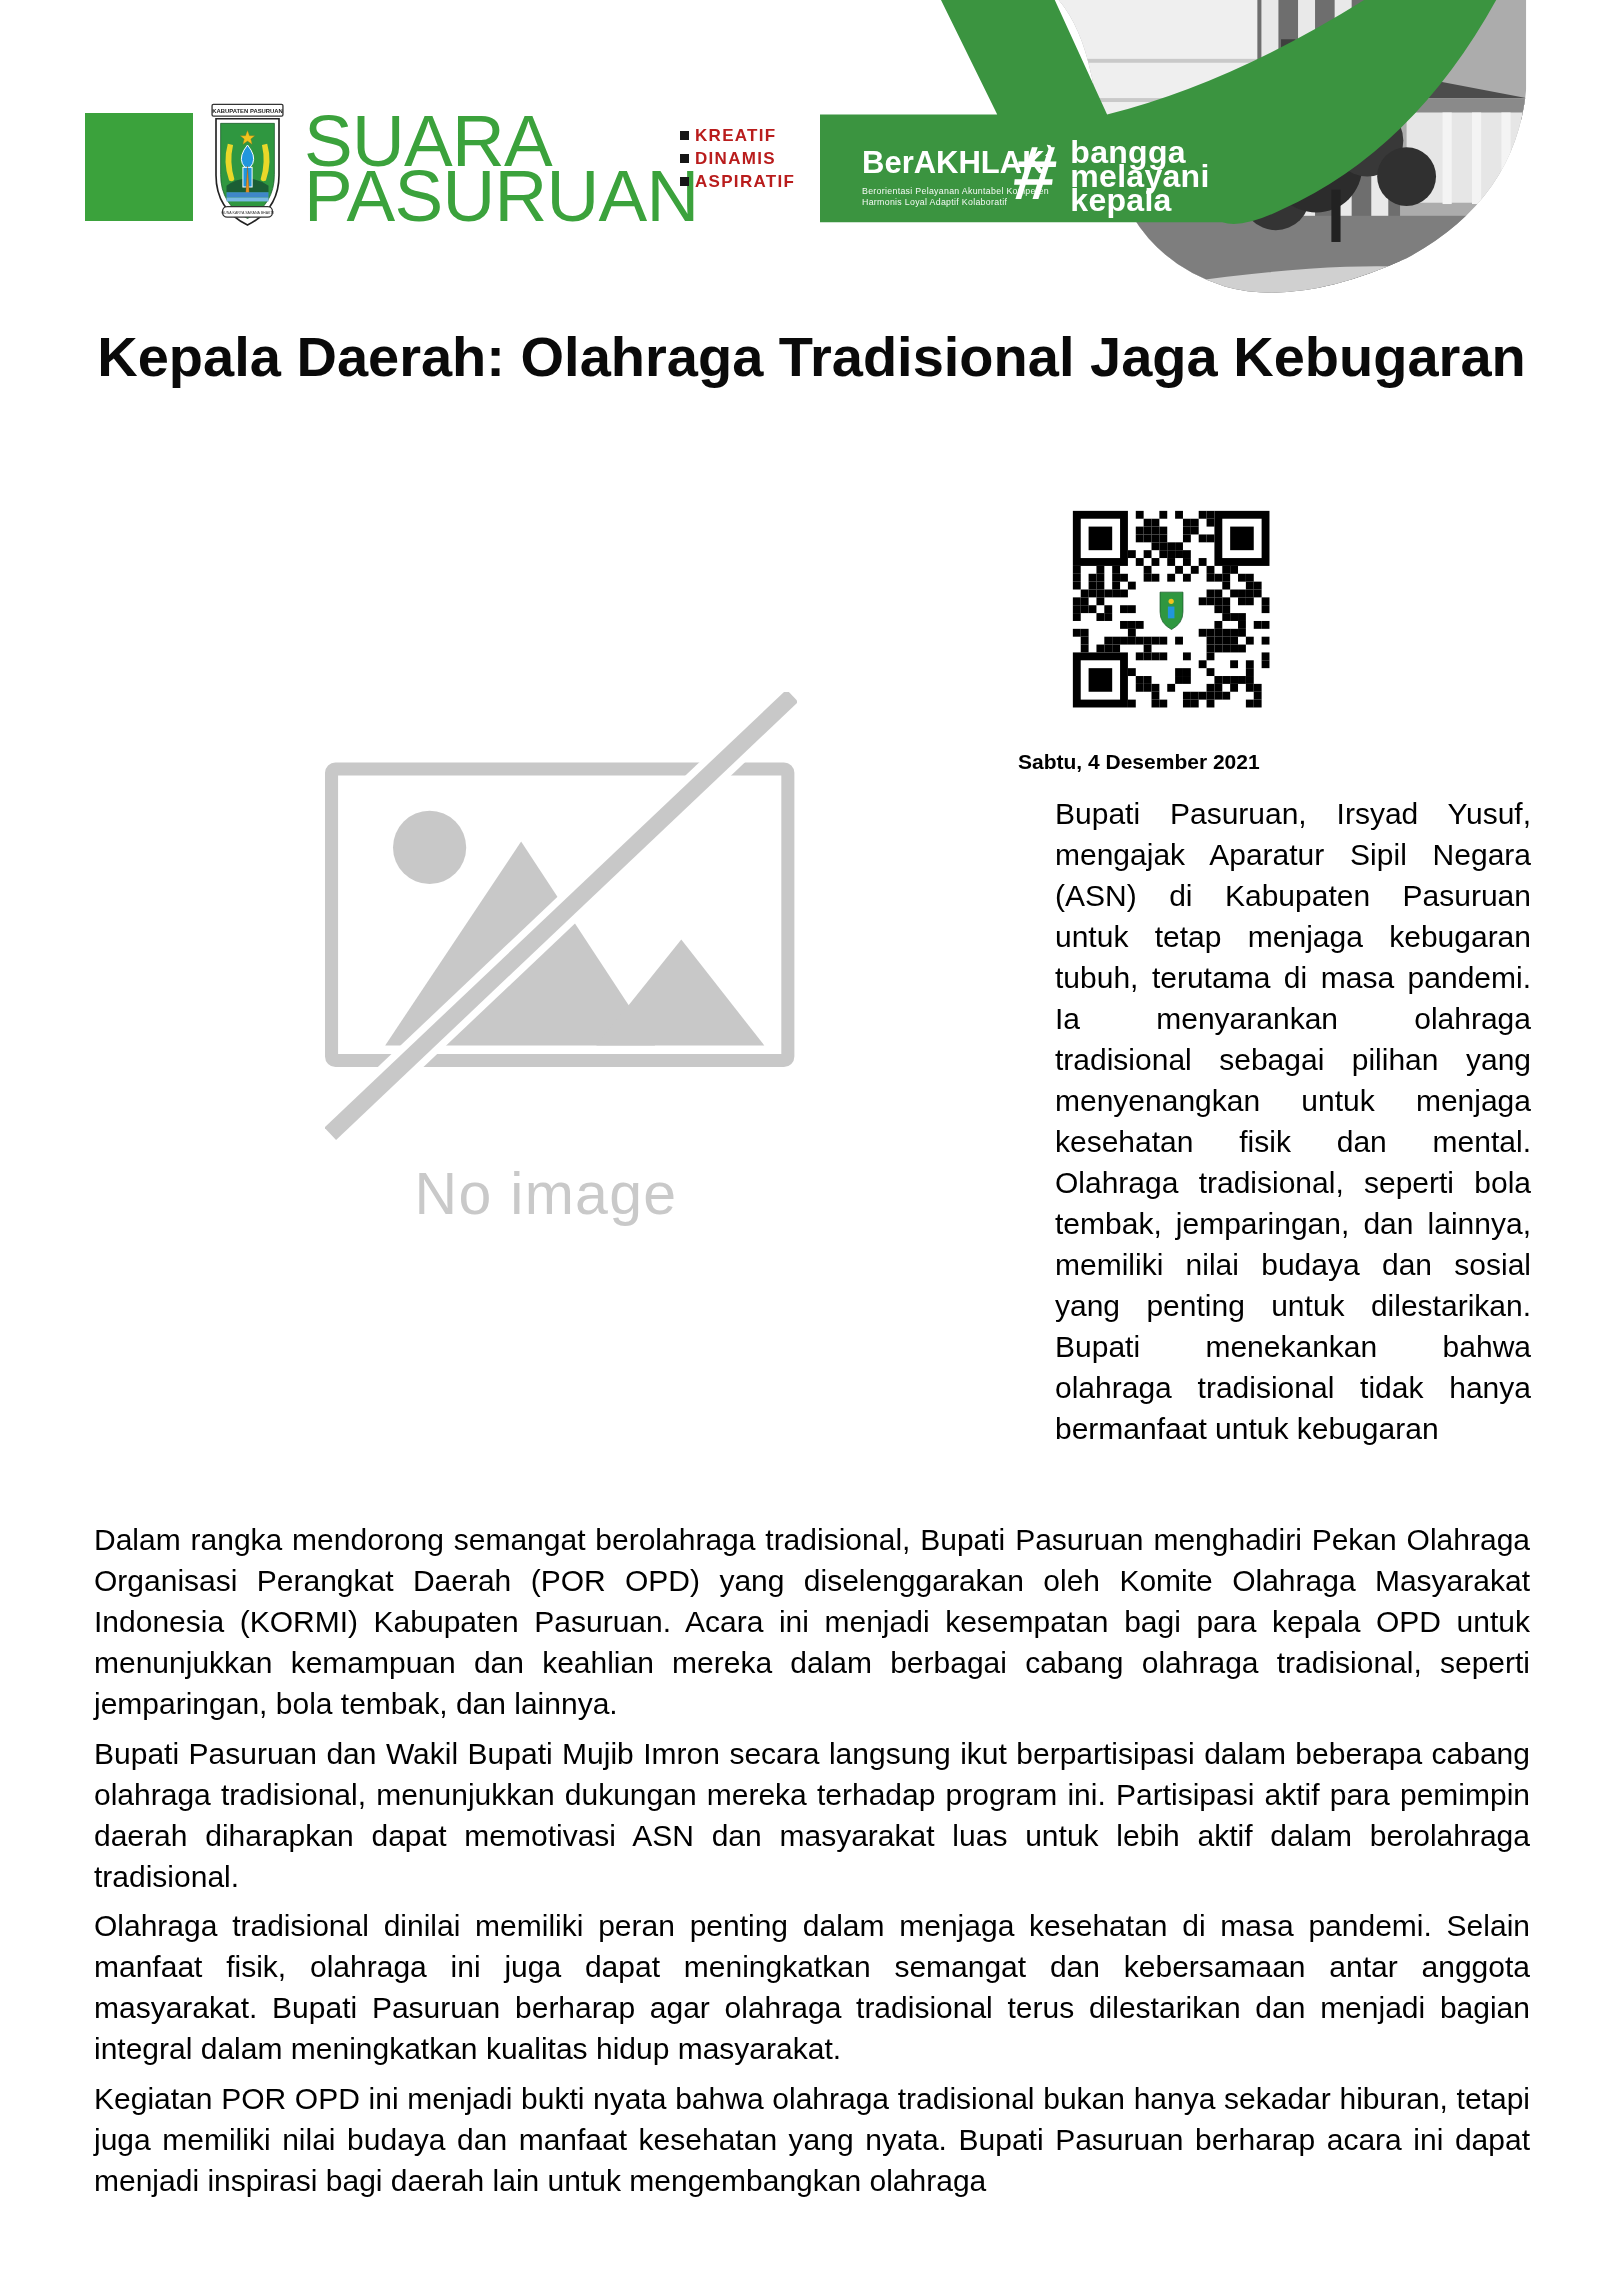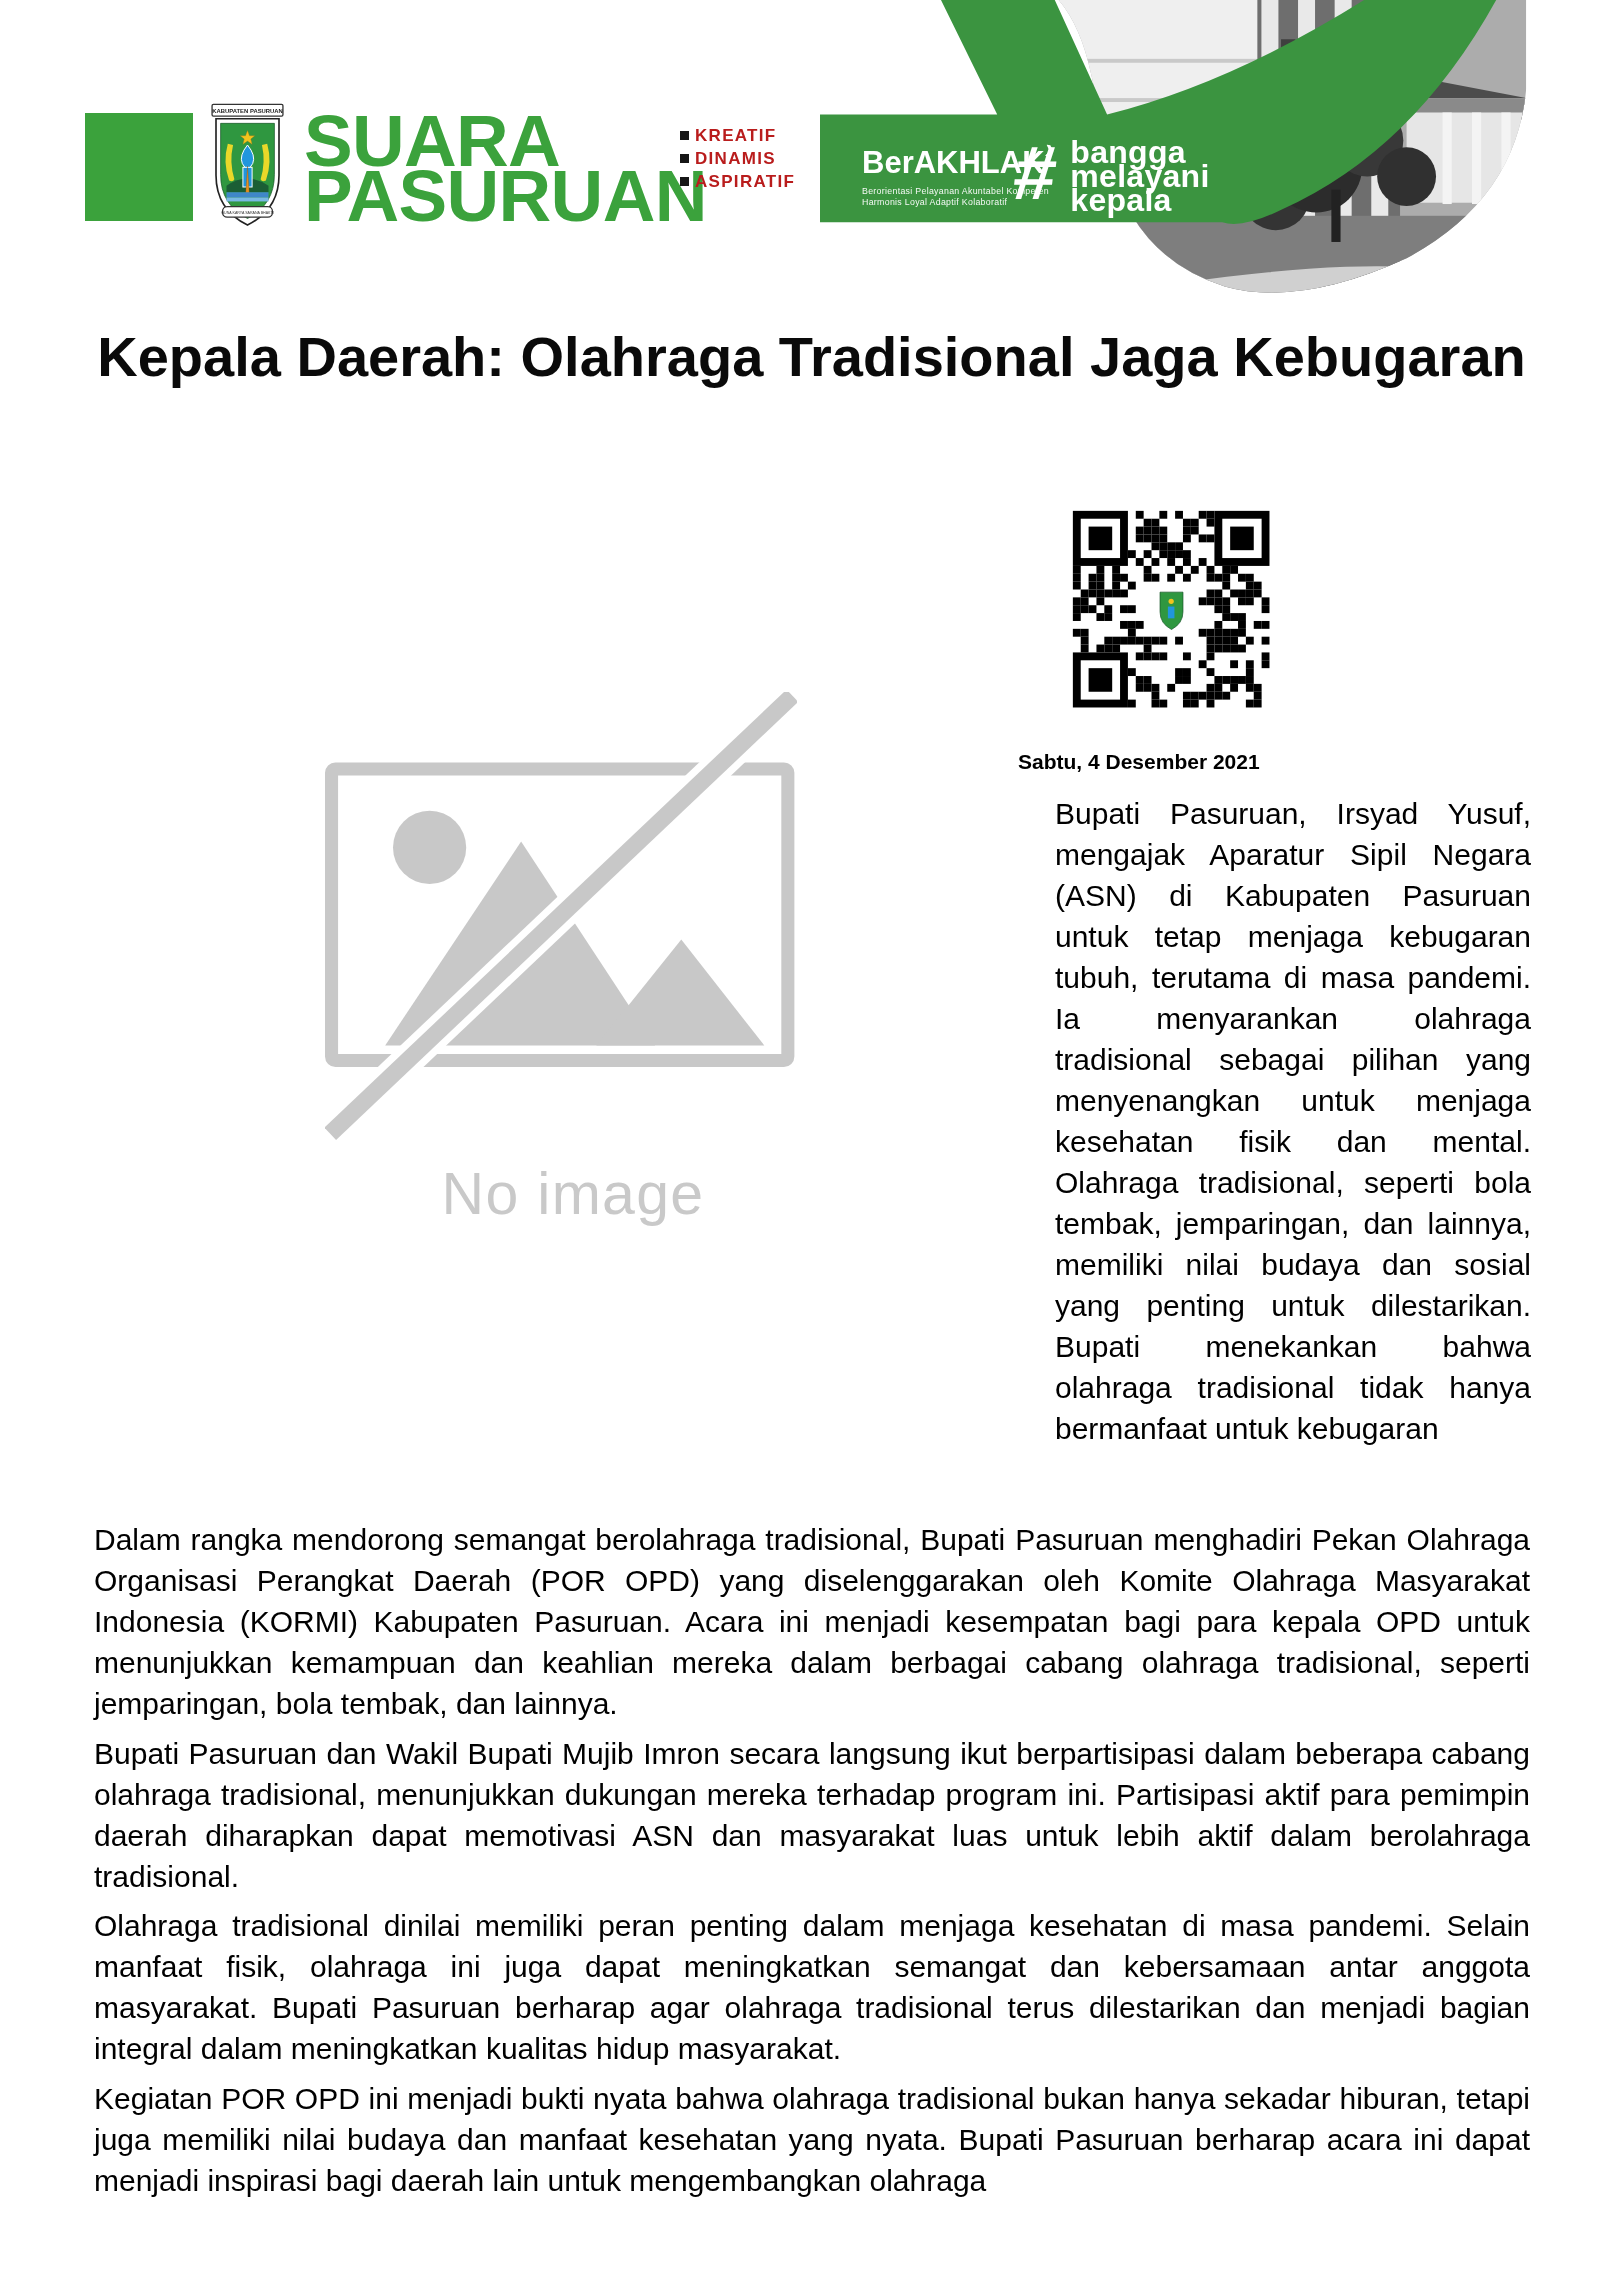--- a/index.html
+++ b/index.html
@@ -3,41 +3,41 @@
 <meta charset="utf-8">
 <style>
   html,body{margin:0;padding:0;background:#fff;}
   .page{position:relative;width:1623px;height:2295px;background:#ffffff;
         font-family:"Liberation Sans",sans-serif;color:#000;overflow:hidden;}
 
   
   .header-art{position:absolute;left:0;top:0;}
   .green-square{position:absolute;left:85px;top:113px;width:108px;height:108px;background:#3BA23C;}
   .crest{position:absolute;left:208px;top:103px;}
-  .brand{position:absolute;left:304px;top:113px;line-height:55px;font-weight:bold;
+  .brand{position:absolute;left:304px;top:113px;line-height:55px;font-weight:normal;
          color:#3BA23C;font-size:73px;letter-spacing:-0.7px;white-space:nowrap;}
   .tagline{position:absolute;left:680px;top:124px;font-size:17px;line-height:23px;
            color:#b91c1c;font-weight:bold;letter-spacing:1.3px;white-space:nowrap;}
   .tagline-row{display:flex;align-items:center;}
   .bullet{display:inline-block;width:8.5px;height:8.5px;background:#161616;margin-right:6.5px;flex:0 0 auto;}
   .berakhlak{position:absolute;left:862px;top:145px;color:#fff;}
   .berakhlak-title{font-size:31px;font-weight:bold;letter-spacing:0px;white-space:nowrap;}
   .chev{display:inline-block;font-size:29px;transform:translateY(-14.4px) rotate(8deg);font-weight:bold;}
   .berakhlak-sub{font-size:8.8px;line-height:11px;margin-top:5.2px;opacity:.95;white-space:nowrap;font-weight:400;letter-spacing:0.3px;}
   .hashtag{position:absolute;left:1013px;top:135px;color:#fff;display:flex;}
   .hash-symbol{font-size:76px;font-weight:bold;font-style:italic;transform:skewX(-6deg);line-height:76px;}
   .hash-words{margin-left:15px;margin-top:5.2px;font-size:32px;font-weight:bold;line-height:24px;letter-spacing:0.3px;}
 
   
   .title{position:absolute;left:0;top:322px;width:100%;text-align:center;font-weight:bold;
          font-size:56px;line-height:70px;color:#0a0a0a;}
 
   
   .noimg-svg{position:absolute;left:325px;top:692px;}
-  .noimg-text{position:absolute;left:337px;top:1160px;width:472px;text-align:center;
+  .noimg-text{position:absolute;left:310px;top:1160px;width:472px;text-align:center;
               font-size:59px;color:#c9c9c9;letter-spacing:1.3px;}
   .qr-wrap{position:absolute;left:1065px;top:503px;width:213px;height:213px;background:#fff;}
   .date{position:absolute;left:1018px;top:750px;font-size:21px;font-weight:bold;}
   .lead{position:absolute;left:1055px;top:793px;width:476px;font-size:30px;line-height:41px;
         text-align:justify;margin:0;}
   .bodytext{position:absolute;left:94px;top:1519px;width:1436px;font-size:30px;line-height:41px;
             text-align:justify;}
   .bodytext p{margin:0 0 8.5px 0;}
 </style>
 </head>

